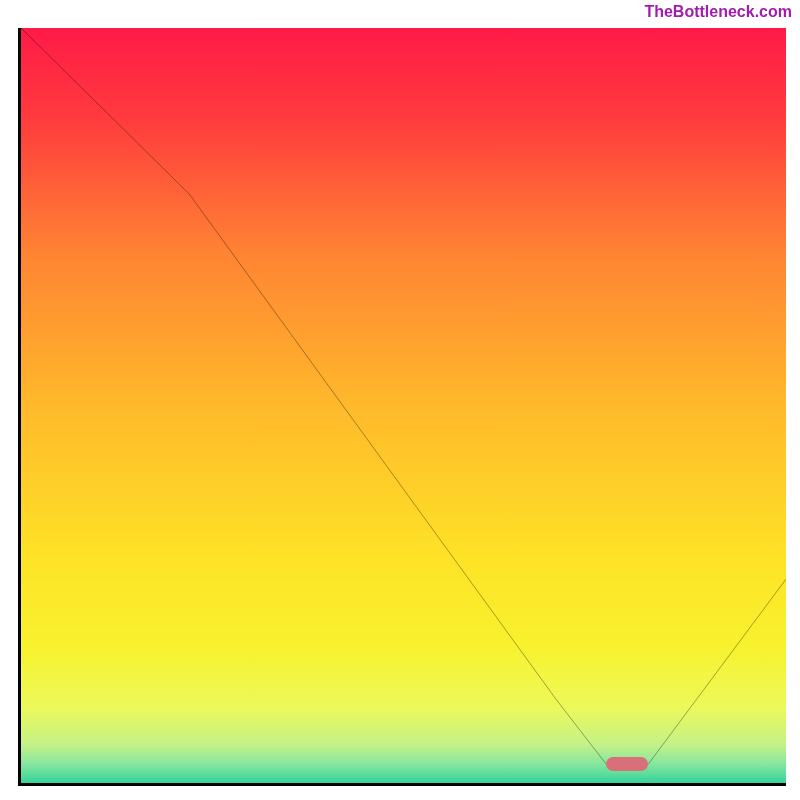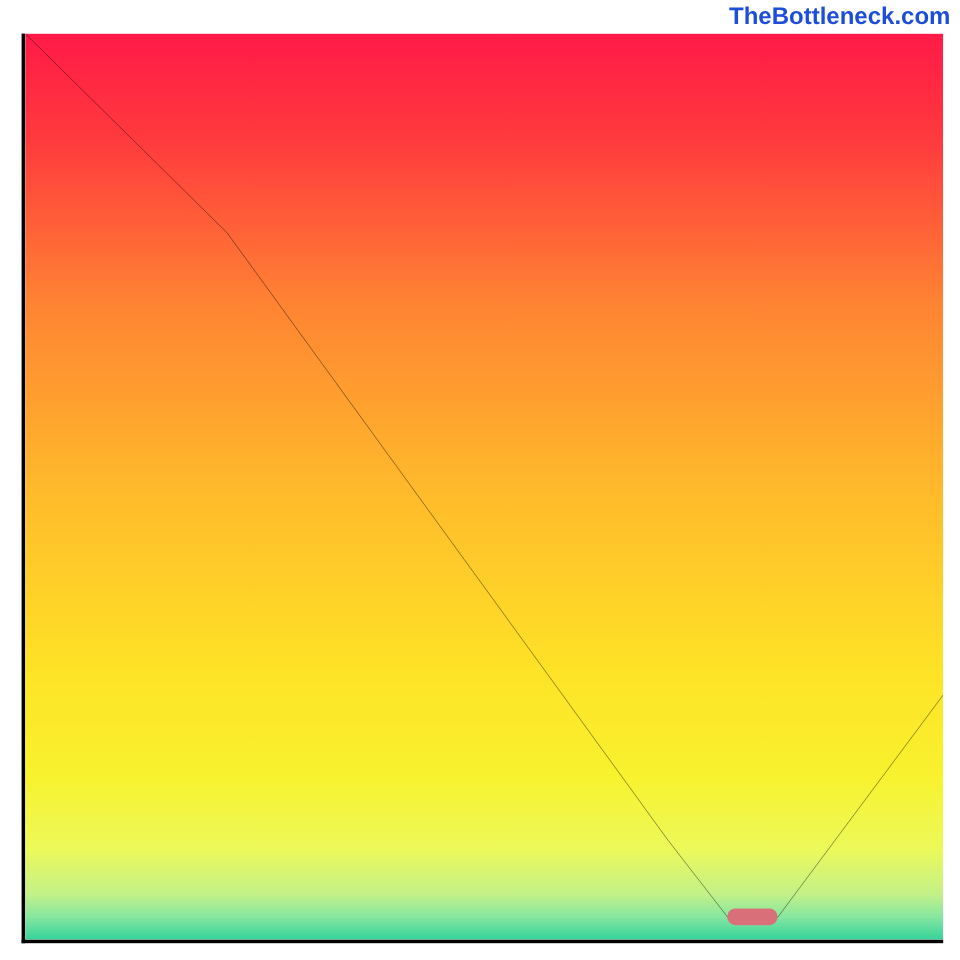--- a/index.html
+++ b/index.html
@@ -8,23 +8,23 @@
     height: 800px;
     background: #ffffff;
     font-family: Arial, Helvetica, sans-serif;
     position: relative;
     overflow: hidden;
   }
   .attribution {
     position: absolute;
     top: 3px;
     right: 8px;
-    font-size: 20px;
+    font-size: 16px;
     font-weight: bold;
-    color: #1d4ed8;
+    color: #a21caf;
     z-index: 10;
   }
   .plot-area {
     position: absolute;
     left: 18px;
     top: 28px;
     width: 768px;
     height: 758px;
     border: 3px solid #000000;
     border-top: none;

